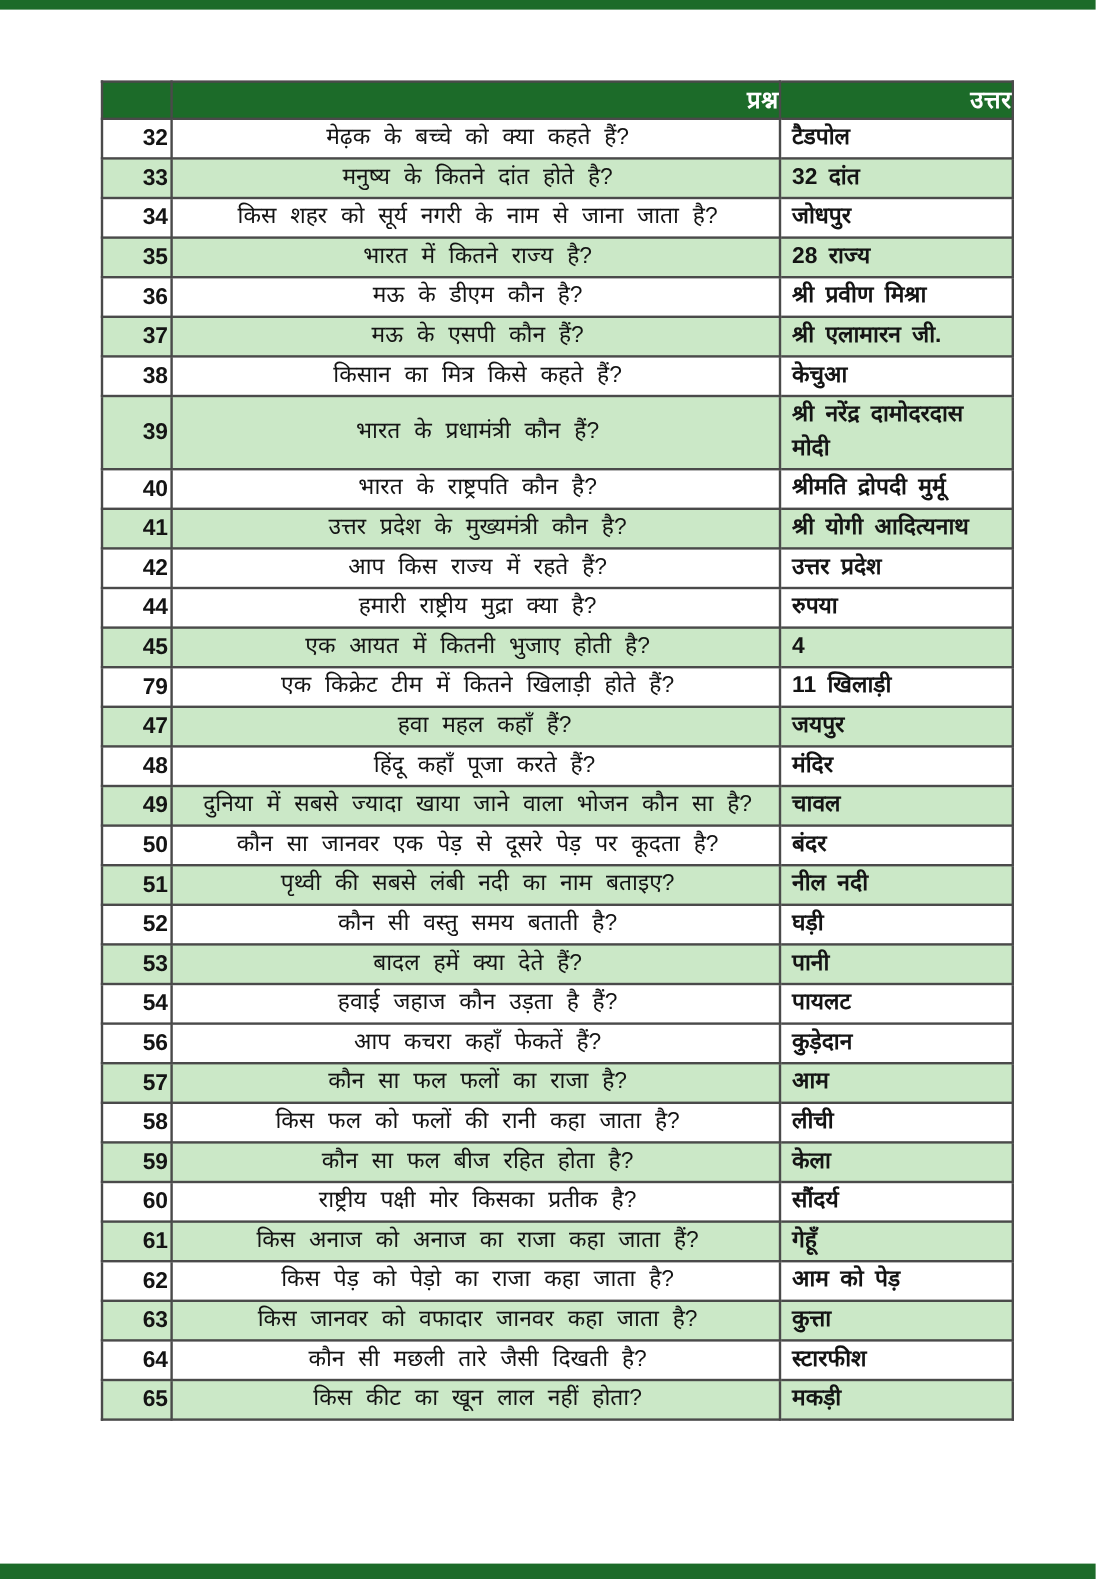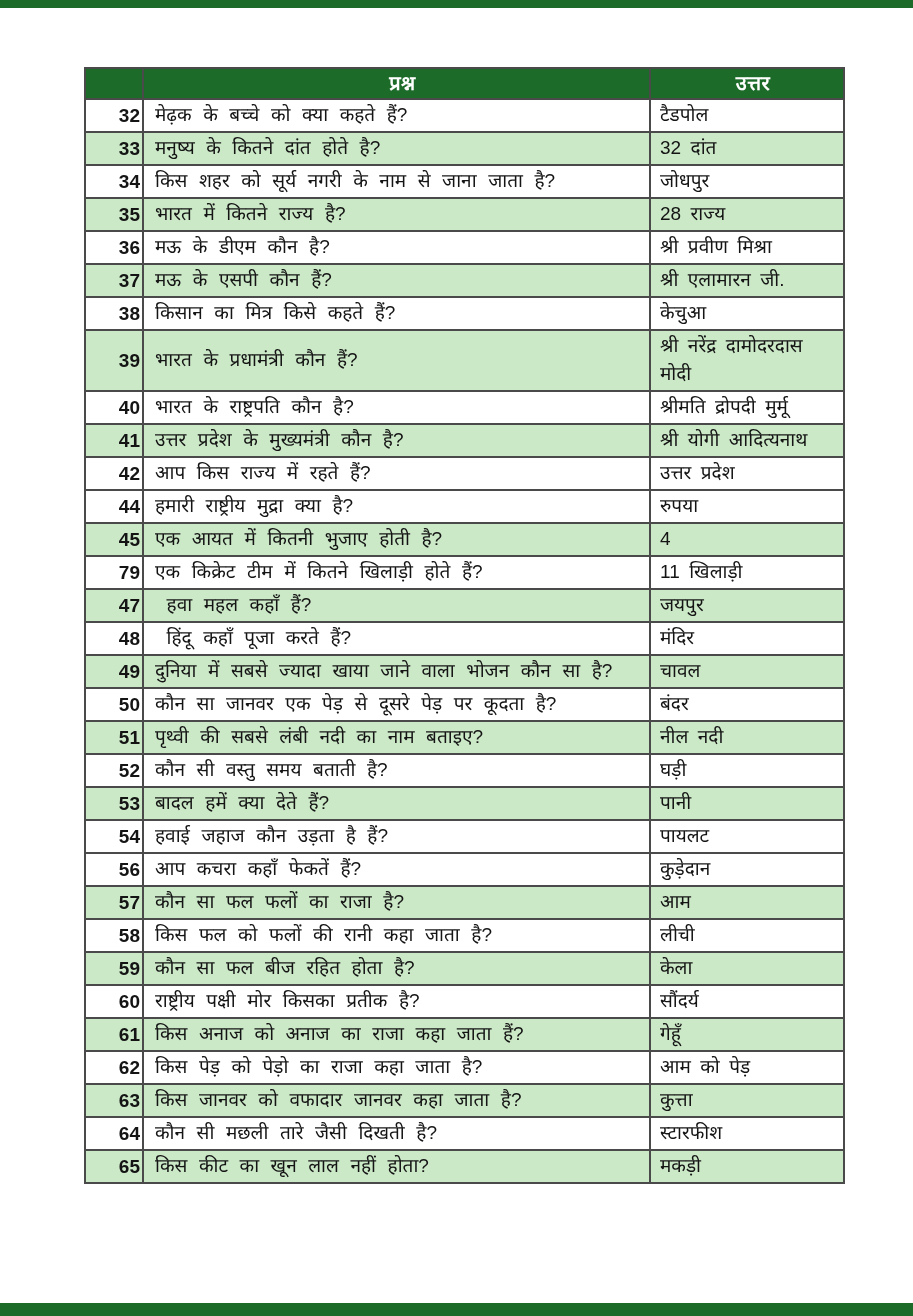--- a/index.html
+++ b/index.html
@@ -28,21 +28,21 @@
     border-collapse: collapse;
     table-layout: fixed;
   }
   table.gk th, table.gk td {
     border: 2px solid var(--border-color, #4a4a4a);
     box-sizing: border-box;
   }
   table.gk th {
     background: var(--header-green, #1c6b29);
     color: var(--header-text, #ffffff);
-    text-align: center;
+    text-align: right;
     font-size: 20px;
     font-weight: 700;
     height: 31px;
     padding: 0 0 2px 12px;
     letter-spacing: 0.5px;
   }
   table.gk td {
     font-size: 19px;
     color: var(--text-color, #141414);
     height: 29px;
@@ -55,24 +55,26 @@
     text-align: right;
     font-weight: 700;
     font-size: 17px;
     color: #000000;
     padding: 0 2px;
   }
   td.q {
     padding: 1px 8px 2px 11px;
     word-spacing: 0.33em;
     white-space: pre-wrap;
+    text-align: center;
   }
   td.a {
     padding: 1px 4px 2px 9px;
     word-spacing: 0.22em;
+    font-weight: bold;
   }
 </style>
 </head>
 <body>
 
 <div class="strip top"></div>
 
 <table class="gk">
   <colgroup>
     <col style="width:58px">

